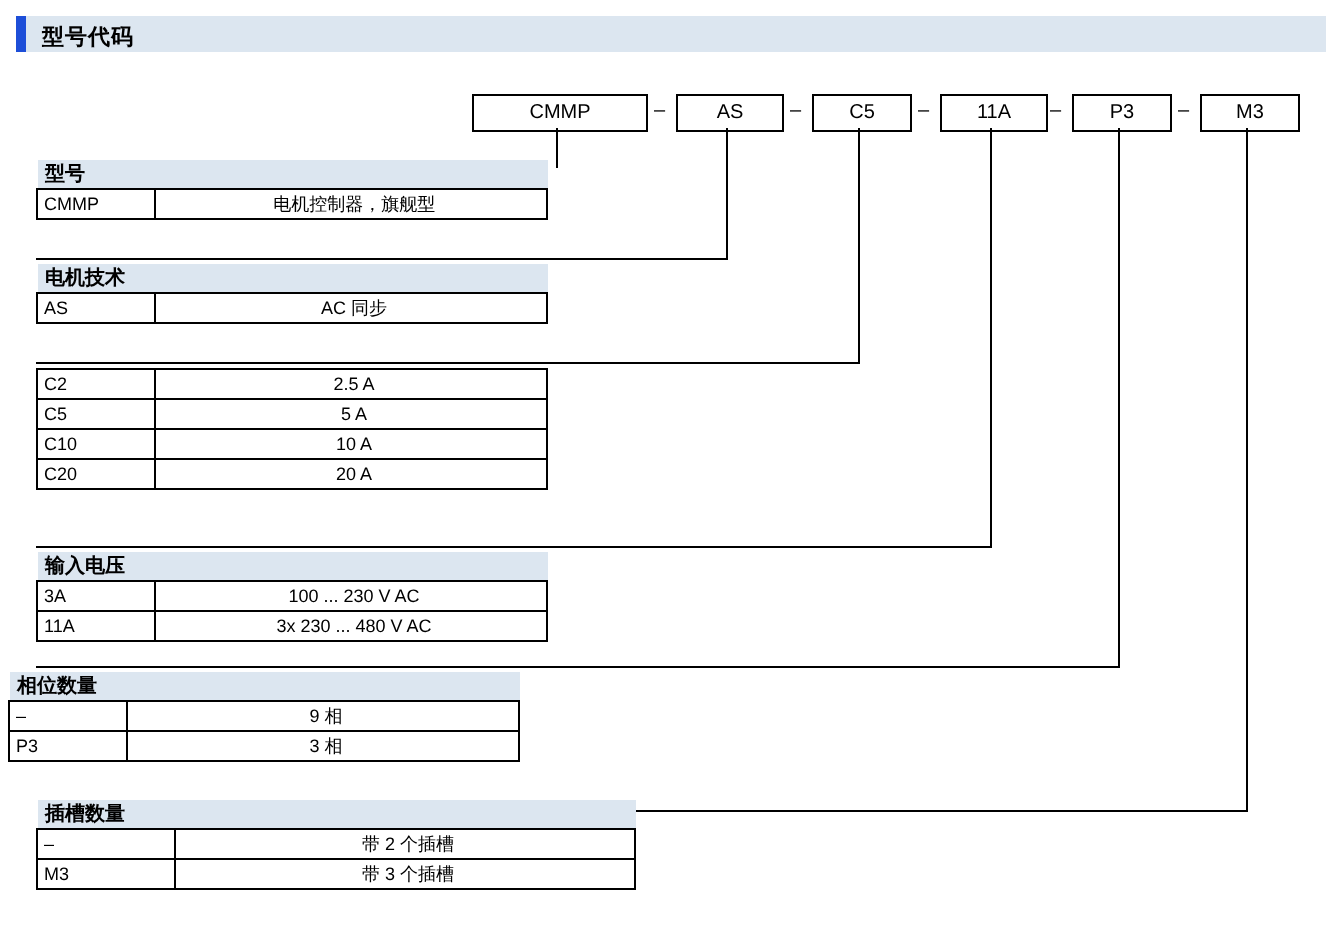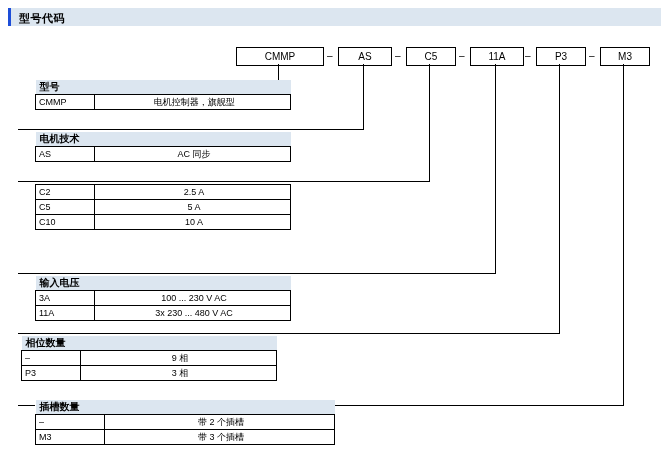--- a/index.html
+++ b/index.html
@@ -16,21 +16,21 @@
     color: #000000;
     overflow: hidden;
   }
   #header-bar {
     position: absolute;
     left: 8px;
     top: 8px;
     width: 650px;
     height: 18px;
     background: #dce6f0;
-    border-left: 3px solid #1d4ed8;
+    border-left: 5px solid #1d4ed8;
   }
   #header-bar .title {
     position: absolute;
     left: 8px;
     top: 3px;
     font-size: 11px;
     font-weight: bold;
     color: #000000;
     letter-spacing: 0.5px;
   }
@@ -63,21 +63,20 @@
     position: absolute;
     height: 1px;
     background: #000000;
   }
 
   
   .tbl {
     position: absolute;
     border-collapse: collapse;
     background: #ffffff;
-    margin-left: 17px;
   }
   .tbl .hdr-cell {
     background: #dce6f0;
     border-top: 2px solid #1f3864;
     border-bottom: 1px solid #1f3864;
     font-weight: bold;
     font-size: 10px;
     height: 14px;
     padding: 0 0 0 4px;
     text-align: left;
@@ -170,20 +169,24 @@
     <td class="c2">2.5 A</td>
   </tr>
   <tr>
     <td class="c1">C5</td>
     <td class="c2">5 A</td>
   </tr>
   <tr>
     <td class="c1">C10</td>
     <td class="c2">10 A</td>
   </tr>
+  <tr>
+    <td class="c1">C20</td>
+    <td class="c2">20 A</td>
+  </tr>
 </tbody>
   </table>
 
 <table class="tbl" style="left:18px; top:276px; width:256px;">
   <tbody>
       <tr class="hdr">
         <td colspan="2" class="hdr-cell">输入电压</td>
       </tr>
   <tr>
     <td class="c1">3A</td>

